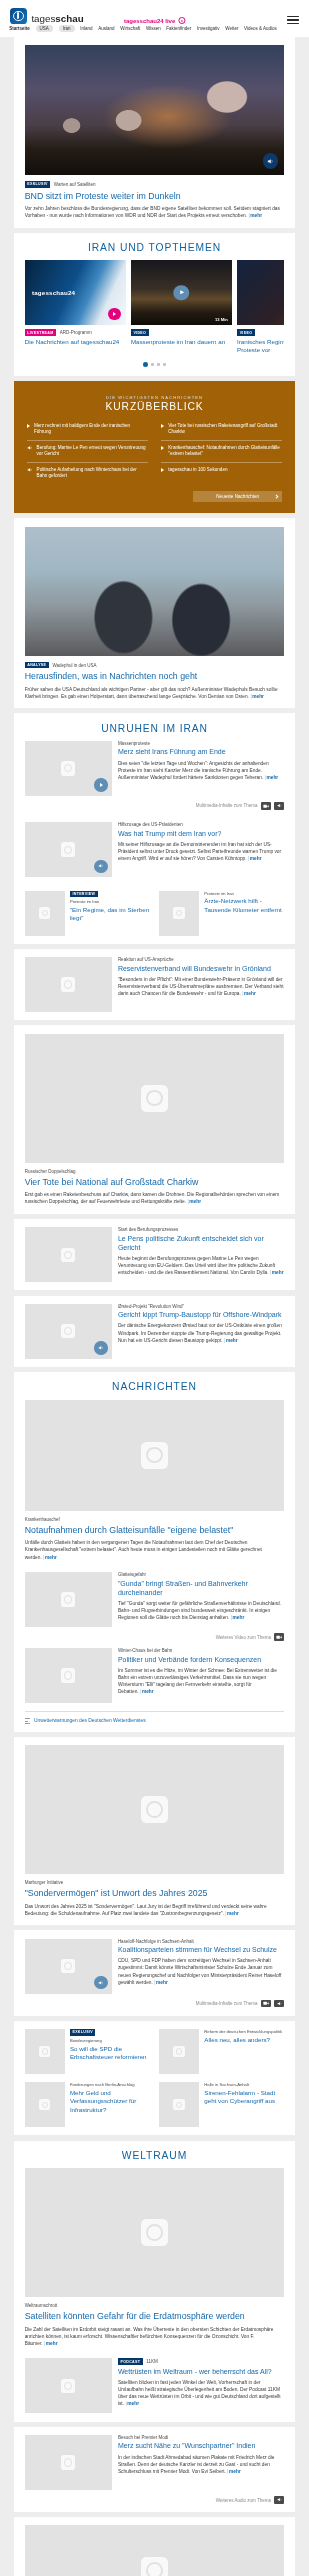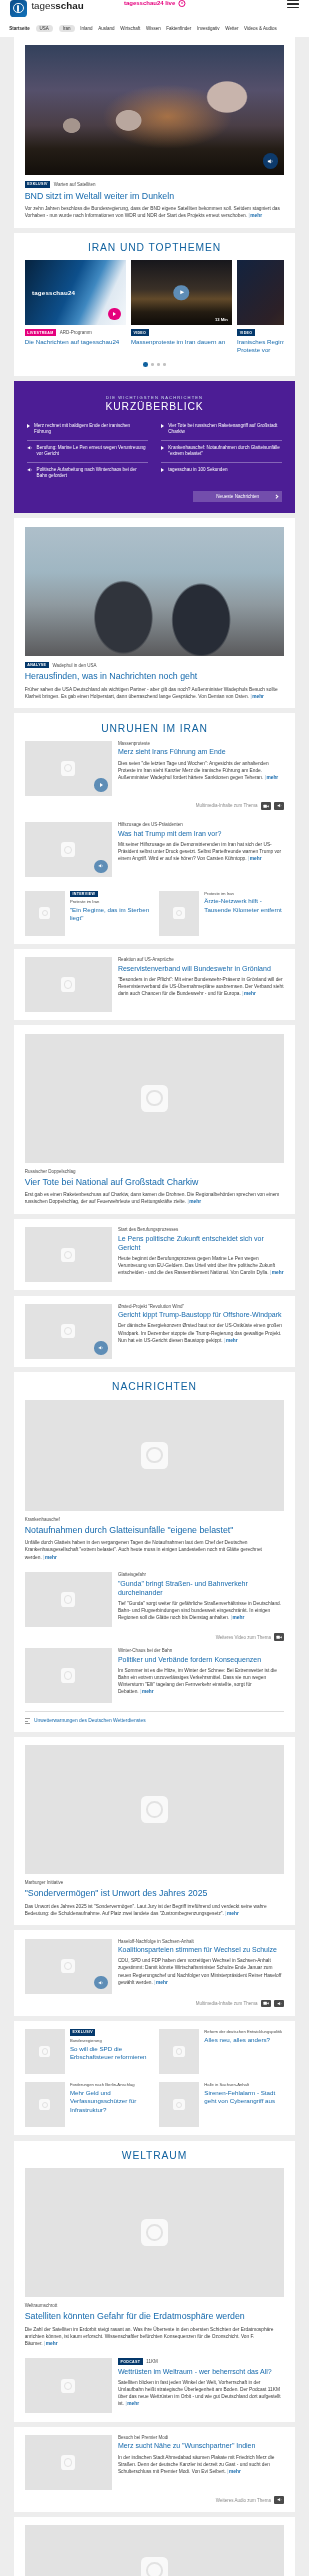--- a/index.html
+++ b/index.html
@@ -1,37 +1,37 @@
 <!DOCTYPE html>
 <html lang="de" style="font-size:8.2px"><head>
 <meta charset="utf-8">
 <style>
 *{margin:0;padding:0;box-sizing:border-box}
 html,body{width:309px}
 body{height:4067px;overflow:hidden;background:#ededed;font-family:"Liberation Sans",sans-serif;color:#333}
 a{text-decoration:none;cursor:pointer}
 .full{background:#fff}
 
-.topbar{display:flex;align-items:flex-start;height:24px;padding:0 10.3px;position:relative}
+.topbar{display:flex;align-items:flex-end;height:24px;padding:0 10.3px;position:relative}
 .logo-sq{width:16.5px;height:16.5px;border-radius:3.6px;background:linear-gradient(140deg,#0a4a87,#1173bb);position:relative;flex:none}
 .logo-sq::after{content:"";position:absolute;inset:3.1px;border:1.3px solid rgba(255,255,255,.92);border-radius:50%}
 .logo-sq::before{content:"";position:absolute;left:7.2px;top:4.6px;width:1.5px;height:7.2px;background:rgba(255,255,255,.92);border-radius:1px}
 .wordmark{font-size:9.8px;color:#1d1d1d;margin-left:4.6px;font-weight:400}
 .wordmark b{font-weight:700}
 .live{position:absolute;left:50%;transform:translateX(-50%);display:flex;align-items:center;gap:3.1px;color:#e5007d;font-weight:700;font-size:6px;white-space:nowrap}
 .live-ic{width:6.7px;height:6.7px;border:0.8px solid #e5007d;border-radius:50%;position:relative;flex:none}
 .live-ic::after{content:"";position:absolute;left:2.1px;top:1.3px;border-left:2.6px solid #e5007d;border-top:1.8px solid transparent;border-bottom:1.8px solid transparent}
 .burger{width:11.3px;display:flex;flex-direction:column;gap:2.1px;margin-left:auto;cursor:pointer}
 .burger span{height:1.3px;background:#2b2b2b;border-radius:0.5px}
 .nav{display:flex;align-items:center;gap:5.7px;padding:1px 9.3px 4.6px;font-size:4.5px;color:#2e2e2e;white-space:nowrap}
 .nav .active{font-weight:700}
 .pill{background:#e3e3e3;border-radius:4.1px;padding:1px 4.1px}
 
 .box{margin:0 14.4px 5.2px;background:#fff;padding:8.2px 10.3px}
-.box-blue{margin:0 14.4px 5.2px;background:#4c1d95;color:#fff;padding:11.3px 12.4px}
+.box-blue{margin:0 14.4px 5.2px;background:#a16207;color:#fff;padding:11.3px 12.4px}
 .box-blue .sec-eyebrow{color:#cfe0ee}
 .box-blue .sec-title{color:#fff}
 .sec-eyebrow{text-align:center;font-size:4.1px;letter-spacing:1.1px;color:#6e6e6e;margin-top:2.1px}
 .sec-title{text-align:center;font-size:10.3px;letter-spacing:0.9px;color:#11629f;margin:1px 0 7.2px;font-weight:400}
 
 .badge-row{display:flex;align-items:center;gap:3.6px;margin-top:6.2px}
 .badge{background:#04386b;color:#fff;font-size:3.6px;font-weight:700;letter-spacing:0.3px;padding:1.3px 2.6px;flex:none}
 .badge.mag{background:#e5007d}
 .kicker{font-size:4.5px;color:#4a4a4a}
 .hl-lg{display:block;font-size:8.8px;line-height:1.28;color:#1569ac;margin-top:3.1px}
@@ -138,21 +138,21 @@
       <svg width="6.7" height="6.7" viewBox="0 0 16 16">
           <path d="M2 6h3l4-3v10l-4-3H2z" fill="#fff"></path>
           <path d="M11.2 5.2c1.6 1.5 1.6 4.1 0 5.6" stroke="#fff" stroke-width="1.2" fill="none"></path>
         </svg>
     </span>
   </div>
   <div class="badge-row">
     <span class="badge">EXKLUSIV</span>
     <span class="kicker">Warten auf Satelliten</span>
   </div>
-  <a class="hl-lg">BND sitzt im Weltall weiter im Dunkeln</a>
+  <a class="hl-lg">BND sitzt im Proteste weiter im Dunkeln</a>
   <p class="teaser"><span>Vor zehn Jahren beschloss die Bundesregierung, dass der BND eigene Satelliten bekommen soll. Seitdem stagniert das Vorhaben - nun wurde nach Informationen von WDR und NDR der Start des Projekts erneut verschoben.</span><span class="sep">|</span><a class="mehr">mehr</a></p>
 </div>
 
 <div class="box">
   <h2 class="sec-title">IRAN UND TOPTHEMEN</h2>
   <div class="car">
     <div class="car-card">
       <div class="car-img p-ts24">
         <span class="wm">tagesschau24</span>
         <span class="ov mag">

